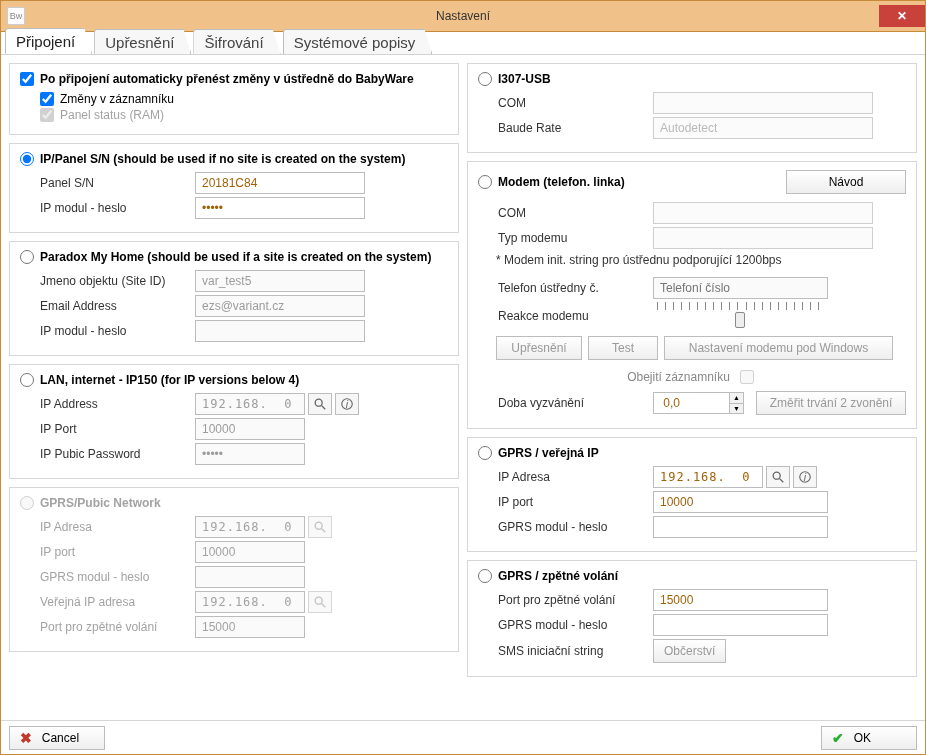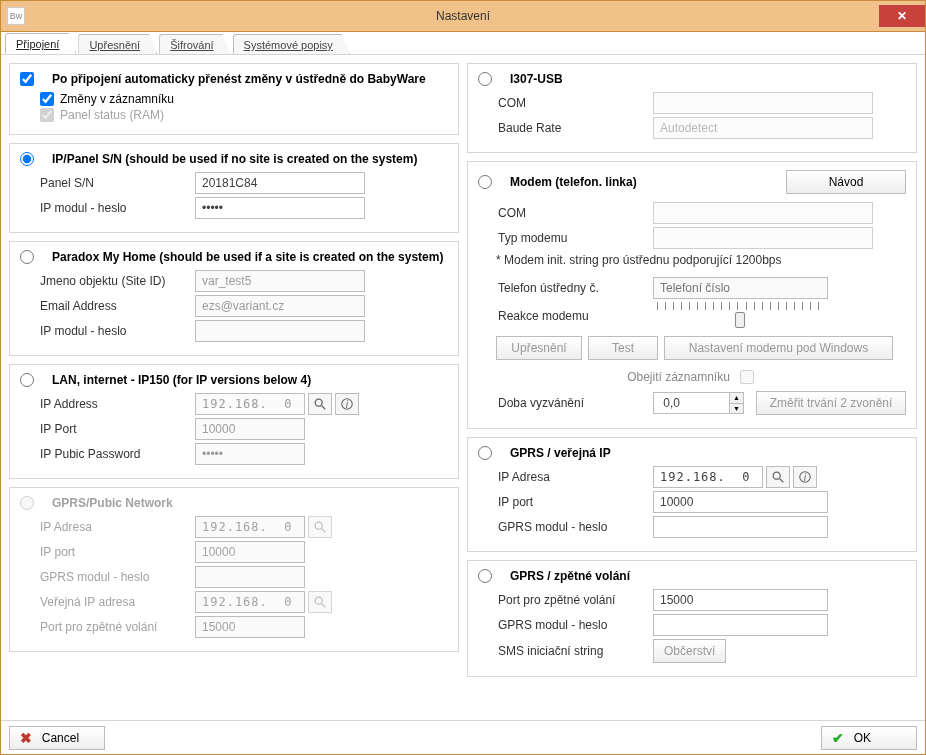--- a/index.html
+++ b/index.html
@@ -6,50 +6,49 @@
   html,body { margin:0; padding:0; background:#f0c28a; }
   body { width:926px; height:755px; }
 
   .window { width:926px; height:755px; background:#fff; border:1px solid #c58a3a; display:flex; flex-direction:column; }
   .titlebar { height:30px; background:#f0c28a; display:flex; align-items:center; padding:0 0 0 6px; position:relative; }
   .titlebar .appicon { width:18px; height:18px; background:#fff; border:1px solid #ccc; display:flex; align-items:center; justify-content:center; font-size:9px; color:#888;}
   .titlebar .title { position:absolute; left:50%; transform:translateX(-50%); font-size:12px; color:#333;}
   .titlebar .close { width:46px; height:22px; background:#c8423b; color:#fff; display:flex; align-items:center; justify-content:center; font-size:15px; font-weight:bold; margin-left:auto; cursor:pointer;}
 
   .tabbar { height:24px; background:#fff; border-top:1px solid #c58a3a; border-bottom:1px solid #d4d4d4; display:flex; align-items:flex-end; padding-left:4px;}
-  .tab { position:relative; padding:4px 10px 3px 10px; border:1px solid #bcbcbc; border-bottom:none; background:#fff; margin-right:2px; cursor:pointer; font-size:11px; color:#222;
+  .tab { position:relative; padding:4px 10px 3px 10px; border:1px solid #bcbcbc; border-bottom:none; background:#fff; margin-right:2px; cursor:pointer; font-size:15px; color:#222;
     border-top-left-radius:3px; border-top-right-radius:3px;
     clip-path: polygon(0 0, calc(100% - 8px) 0, 100% 100%, 0 100%);
     padding-right:16px;
-    text-decoration:underline;
   }
   .tab.active { background:#fff; border-bottom:1px solid #fff; z-index:2;}
   .tab:not(.active){ background:#f7f7f7; color:#444;}
 
   .content { flex:1; display:flex; padding:8px 8px 4px 8px; gap:8px; overflow:hidden;}
   .col { flex:1; display:flex; flex-direction:column; gap:8px; min-width:0;}
 
   .panel { border:1px solid #d6d6d6; padding:8px 10px 10px 10px; background:#fff;}
   .panel.disabled-panel label, .panel.disabled-panel span, .panel.disabled-panel input { color:#a3a3a3; }
 
   .row { display:flex; align-items:center; margin:3px 0; min-height:22px;}
   .row .lbl { width:175px; flex:none; color:#333;}
   .row.indent { margin-left:20px;}
   .row.indent .lbl { width:155px;}
 
-  .radio-hdr, .check-hdr { display:flex; align-items:center; gap:18px; font-weight:bold; margin-bottom:6px;}
+  .radio-hdr, .check-hdr { display:flex; align-items:center; gap:6px; font-weight:bold; margin-bottom:6px;}
   .radio-hdr input, .check-hdr input { margin:0;}
   input[type=radio].big, input[type=checkbox].big { width:14px; height:14px;}
 
   .chk-line { display:flex; align-items:center; gap:6px; margin:2px 0 2px 20px;}
   .chk-line.disabled { color:#a3a3a3;}
   .chk-line input { margin:0;}
 
   input[type=text], input[type=password], select {
-    height:22px; border:1px solid #bcbcbc; padding:2px 6px; background:#fff; color:#404040; outline:none;
+    height:22px; border:1px solid #bcbcbc; padding:2px 6px; background:#fff; color:#a16207; outline:none;
   }
   input.w-med{ width:170px;}
   input.w-sm{ width:110px;}
   input.w-lg{ width:175px;}
   input.ip{ width:110px; font-family:Consolas,monospace; letter-spacing:1px;}
   input[disabled], select[disabled]{ background:#fafafa; color:#9c9c9c;}
   .ghost-input { color:#a0a0a0;}
 
   select { width:200px; appearance:none; -webkit-appearance:none; background-image:linear-gradient(45deg,transparent 50%,#888 50%),linear-gradient(135deg,#888 50%,transparent 50%); background-position: right 8px top 9px, right 4px top 9px; background-size:4px 4px,4px 4px; background-repeat:no-repeat; padding-right:18px;}
   .sel-wide{width:220px;}

